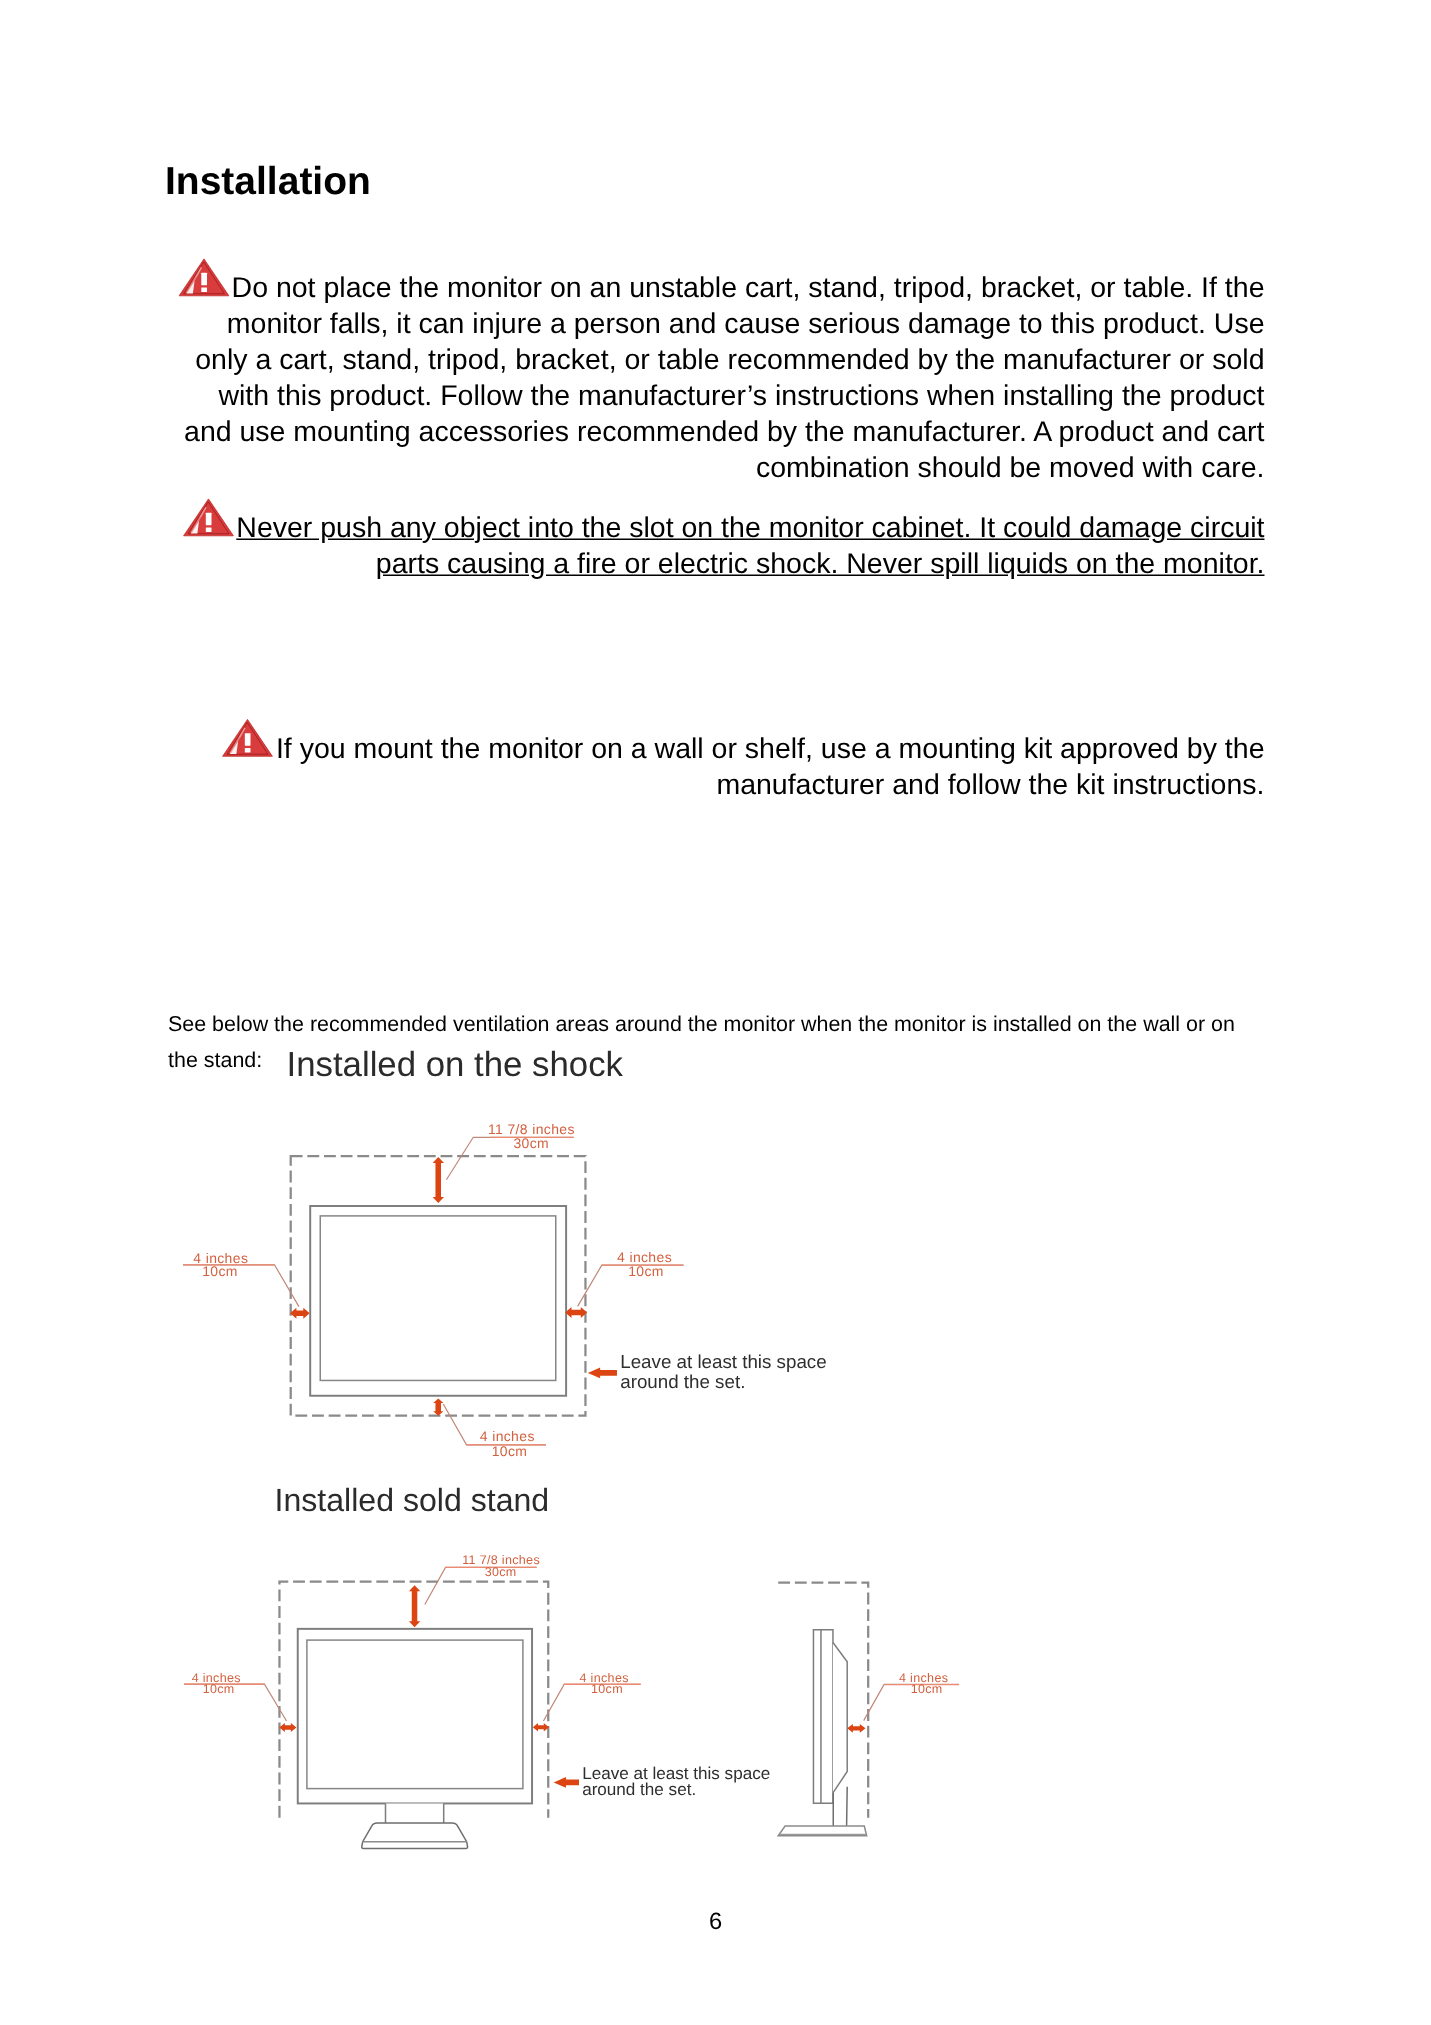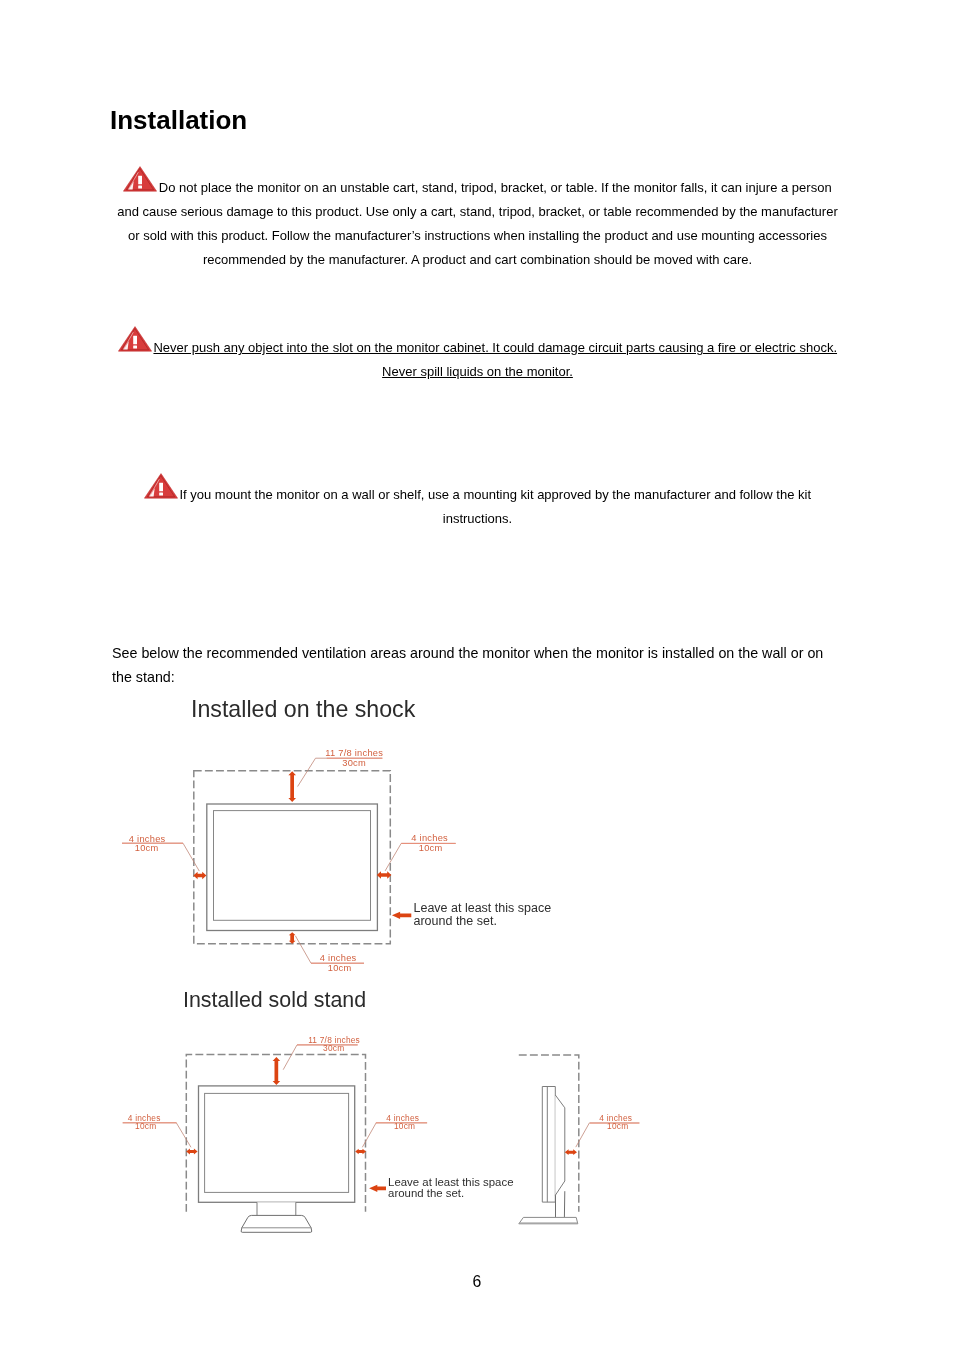--- a/index.html
+++ b/index.html
@@ -3,31 +3,31 @@
 <meta charset="utf-8">
 <title>Installation</title>
 <style>
   html,body{margin:0;padding:0;background:#fff;}
   body{width:954px;height:1350px;position:relative;overflow:hidden;
        font-family:"Liberation Sans",sans-serif;color:#000;
        -webkit-font-smoothing:antialiased;}
   .page{position:absolute;inset:0;}
   #page-title{position:absolute;left:110px;top:107px;font-size:26px;font-weight:bold;
               letter-spacing:0px;line-height:1;margin:0;}
-  .para{position:absolute;left:112px;width:731px;font-size:13px;line-height:24.1px;
-        text-align:center;}
+  .para{position:absolute;left:112px;width:731px;font-size:19px;line-height:24.1px;
+        text-align:right;}
   .warn-icon{display:inline-block;width:34px;height:26px;vertical-align:-6px;
              margin-right:1.5px;position:relative;top:-6px;}
   #see-below{position:absolute;left:112px;width:731px;font-size:14.3px;line-height:24.1px;}
   #warn-0{top:159px;}
   #warn-1{top:319px;text-decoration:underline;}
   #warn-2{top:405px;}
   #warn-3{top:466px;}
   #warn-4{top:552px;}
-  #see-below{top:597px;margin-top:44px;}
+  #see-below{top:627px;margin-top:44px;}
     .fig-title{position:absolute;font-size:22.9px;color:#2b2b2b;line-height:1;letter-spacing:0px;}
   #fig-title-wall{left:191px;top:698px;font-size:23.2px;}
   #fig-title-stand{left:183px;top:989.5px;font-size:21.4px;}
   #fig-wall{position:absolute;left:120px;top:735px;}
   #fig-wall .ar,#fig-stand .ar{fill:#dc4412;}
   #fig-wall .lead path,#fig-stand .lead path{fill:none;stroke:#c08878;stroke-width:0.8;}
   #fig-wall .dimlabel text,#fig-stand .dimlabel text{font-family:"Liberation Sans",sans-serif;font-size:9.3px;fill:#d2603f;letter-spacing:0.25px;}
   #fig-wall .dimlabel line,#fig-stand .dimlabel line{stroke:#ec8a72;stroke-width:0.9;}
   #fig-wall .notelabel text,#fig-stand .notelabel text{font-family:"Liberation Sans",sans-serif;font-size:12.5px;fill:#2e2e2e;}
   #fig-stand .notelabel.stand text{font-size:11.4px;}

